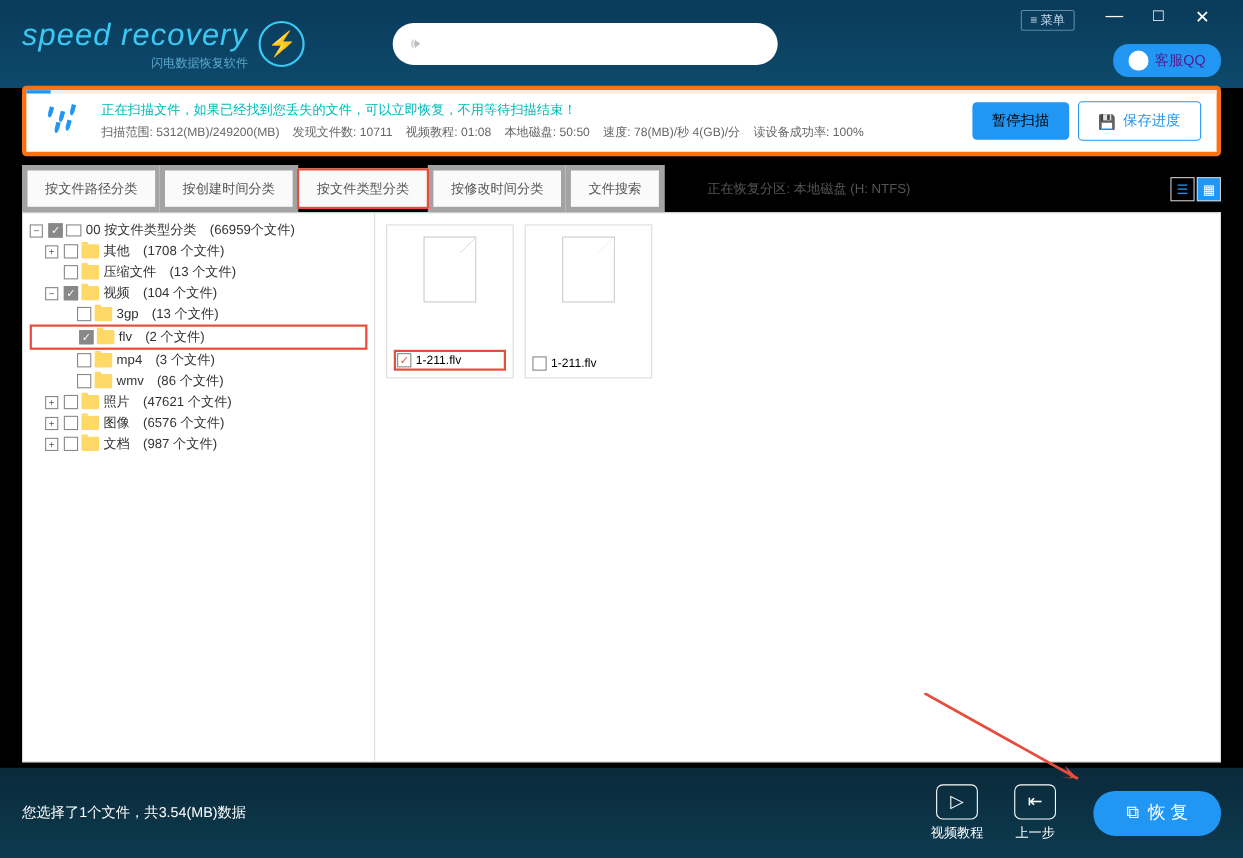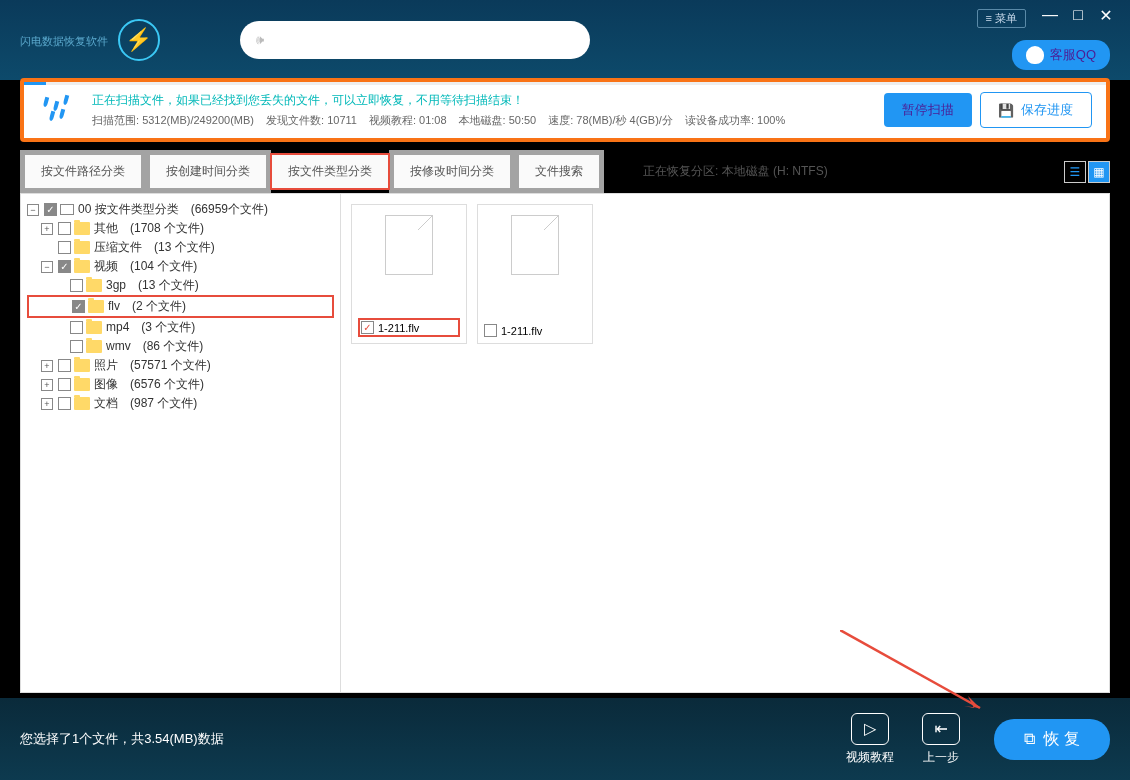--- a/index.html
+++ b/index.html
@@ -4,35 +4,35 @@
 <style>
 * { margin: 0; padding: 0; box-sizing: border-box; font-family: "Microsoft YaHei", Arial, sans-serif; }
 body { width: 1130px; height: 780px; background: #000; position: relative; overflow: hidden; }
 .header { height: 80px; background: linear-gradient(to bottom, #0a3a5a, #0d4a6b); position: relative; display: flex; align-items: center; padding: 0 20px; }
 .logo { display: flex; align-items: center; color: #3bc8f5; }
 .logo-text { font-size: 28px; font-style: italic; font-weight: 300; letter-spacing: 1px; }
 .logo-sub { font-size: 11px; color: #5aa8cc; margin-top: 2px; text-align: right; }
 .logo-icon { width: 42px; height: 42px; border: 2px solid #3bc8f5; border-radius: 50%; display: flex; align-items: center; justify-content: center; margin-left: 10px; color: #3bc8f5; font-size: 22px; }
 .search-box { margin-left: 80px; background: #fff; border-radius: 20px; height: 38px; width: 350px; display: flex; align-items: center; padding: 0 16px; color: #999; font-size: 13px; }
 .speaker-icon { margin-right: 10px; color: #bbb; }
-.win-controls { position: absolute; top: 6px; right: 10px; display: flex; gap: 0; align-items: center; }
+.win-controls { position: absolute; top: 6px; right: 23px; display: flex; gap: 12px; align-items: center; }
 .menu-btn { border: 1px solid #5a8aa8; padding: 1px 8px; color: #cde; font-size: 11px; border-radius: 2px; margin-right: 10px; }
 .win-btn { width: 28px; height: 24px; color: #fff; font-size: 16px; text-align: center; cursor: pointer; }
 .qq-btn { position: absolute; right: 20px; top: 40px; background: #2196f3; color: #4c1d95; padding: 6px 14px; border-radius: 14px; font-size: 13px; display: flex; align-items: center; gap: 6px; }
 .penguin-icon { width: 18px; height: 18px; background: #fff; border-radius: 50% 50% 45% 45%; }
 .status-bar { background: #fff; margin: 0 20px; margin-top: -2px; border: 4px solid #f97316; border-radius: 4px; padding: 10px 14px; display: flex; align-items: center; position: relative; }
 .rain-icon { width: 40px; height: 30px; position: relative; margin-right: 14px; }
 .rain-drop { position: absolute; width: 4px; height: 10px; background: #2196f3; border-radius: 0 0 50% 50%; transform: rotate(15deg); }
 .status-text { flex: 1; }
 .status-line1 { color: #00b8b8; font-size: 12px; margin-bottom: 4px; }
 .status-line2 { color: #666; font-size: 11px; display: flex; gap: 12px; }
 .progress-track { position: absolute; top: 0; left: 0; right: 0; height: 3px; background: #eee; }
 .progress-fill { height: 100%; background: #2196f3; width: 2%; }
 .action-btn { padding: 8px 18px; border-radius: 4px; font-size: 13px; margin-left: 8px; cursor: pointer; }
-.btn-pause { background: #2196f3; color: #4c1d95; border: none; }
+.btn-pause { background: #2196f3; color: #000000; border: none; }
 .btn-save { background: #fff; border: 1px solid #2196f3; color: #2196f3; display: flex; align-items: center; gap: 6px; }
 .tabs-row { display: flex; margin: 8px 20px 0; align-items: center; font-size: 12px; color: #555; position: relative; }
 .tab { padding: 8px 16px; border: 5px solid #a3a3a3; background: #fafafa; cursor: pointer; margin-right: -1px; }
 .tab.highlighted { border: 2px solid #e74c3c; position: relative; z-index: 1; }
 .partition-info { margin-left: 40px; }
 .view-toggle { position: absolute; right: 0; display: flex; gap: 2px; }
 .view-btn { width: 22px; height: 22px; border: 1px solid #ccc; display: flex; align-items: center; justify-content: center; color: #2196f3; cursor: pointer; }
 .view-btn.active { background: #2196f3; color: #fff; }
 .main-area { display: flex; margin: 0 20px; border: 1px solid #ddd; height: 500px; background: #fff; }
 .tree-panel { width: 320px; border-right: 1px solid #ddd; padding: 6px; font-size: 12px; color: #333; overflow: auto; }
@@ -60,20 +60,21 @@
 .footer-icon { width: 38px; height: 32px; border: 1.5px solid #fff; border-radius: 6px; display: flex; align-items: center; justify-content: center; font-size: 16px; }
 .recover-btn { background: #2196f3; color: #fff; padding: 10px 30px; border-radius: 20px; font-size: 16px; display: flex; align-items: center; gap: 8px; cursor: pointer; margin-left: 20px; }
 .arrow-annotation { position: absolute; top: 630px; right: 130px; width: 160px; height: 90px; pointer-events: none; }
 </style>
 </head>
 <body>
 
 <div class="header">
   <div class="logo">
     <div>
+      <div class="logo-text">speed recovery</div>
       <div class="logo-sub">闪电数据恢复软件</div>
     </div>
     <div class="logo-icon">⚡</div>
   </div>
   <div class="search-box">
     <span class="speaker-icon">🕪</span>
   </div>
   <div class="win-controls">
     <span class="menu-btn">≡ <span>菜单</span></span>
     <span class="win-btn">—</span>
@@ -179,21 +180,21 @@
       <span class="tree-indent" style="width:40px"></span>
         <span class="checkbox"></span>
         <span class="folder-icon"></span>
         <span>wmv　(86 个文件)</span>
     </div>
     <div class="tree-node">
       <span class="tree-indent" style="width:14px"></span>
         <span class="expander">+</span>
         <span class="checkbox"></span>
         <span class="folder-icon"></span>
-        <span>照片　(57571 个文件)</span>
+        <span>照片　(47621 个文件)</span>
     </div>
     <div class="tree-node">
       <span class="tree-indent" style="width:14px"></span>
         <span class="expander">+</span>
         <span class="checkbox"></span>
         <span class="folder-icon"></span>
         <span>图像　(6576 个文件)</span>
     </div>
     <div class="tree-node">
       <span class="tree-indent" style="width:14px"></span>

